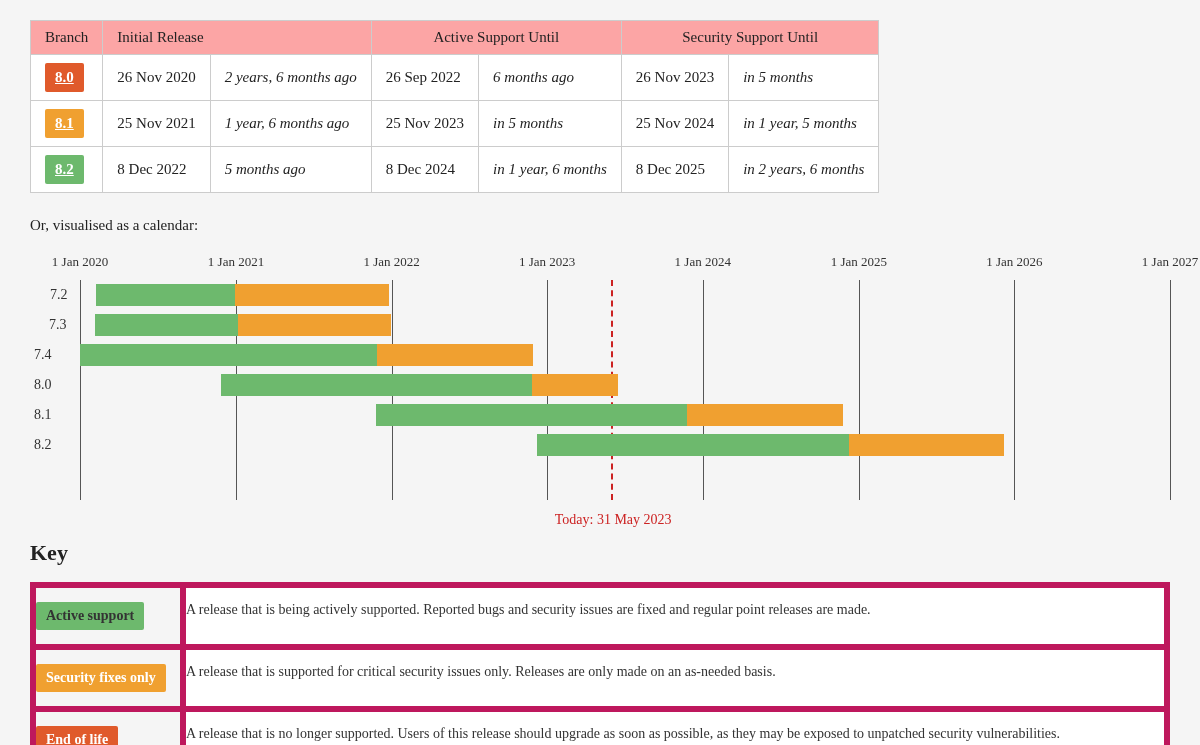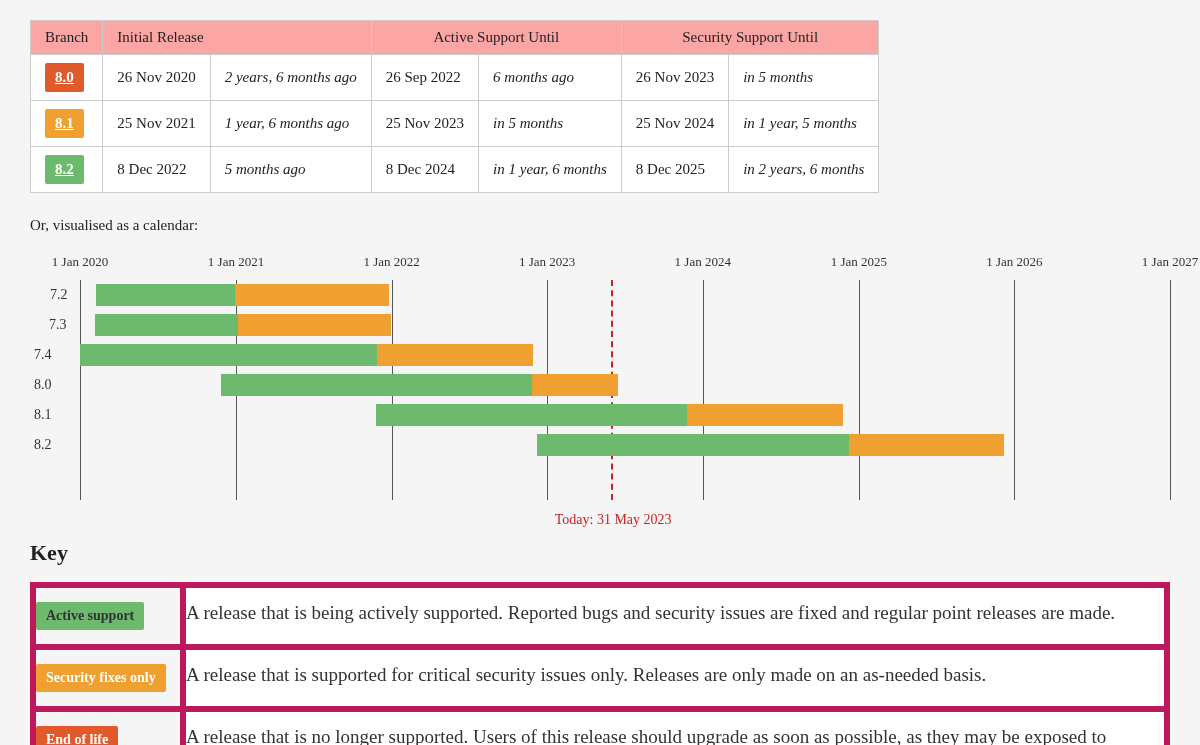--- a/index.html
+++ b/index.html
@@ -140,21 +140,21 @@
       padding: 6px 10px;
       color: #fff;
       border-radius: 2px;
       font-size: 14px;
       font-weight: bold;
     }
     .key-label.active { background: #6db96d; color: #333; font-weight: bold; }
     .key-label.security { background: #f0a030; }
     .key-label.eol { background: #e05a2b; }
     .key-desc-cell {
-      font-size: 19px;
+      font-size: 14px;
       color: #333;
       background: #fff;
     }
   </style>
 </head>
 <body>
 
 <table class="release-table">
   <thead>
     <tr>

